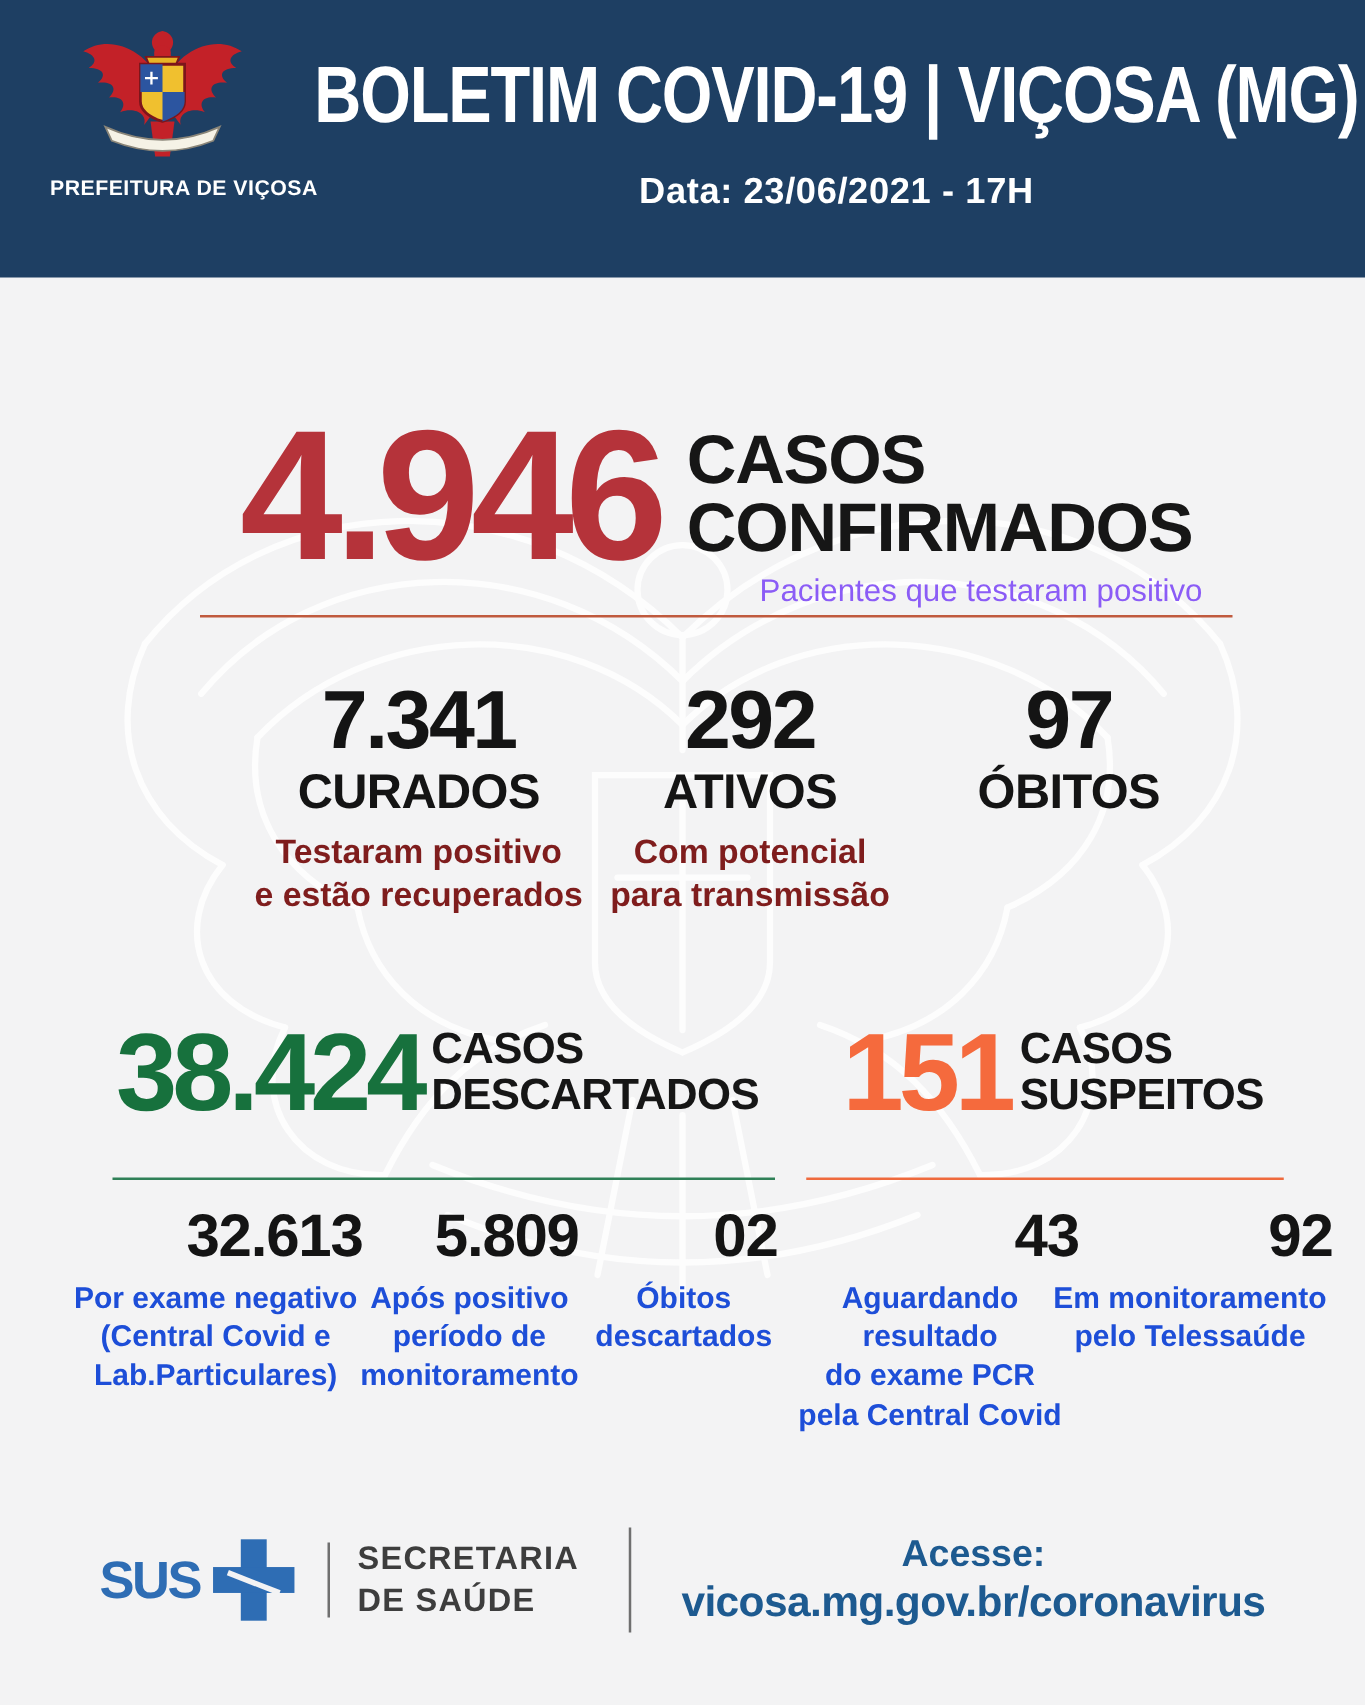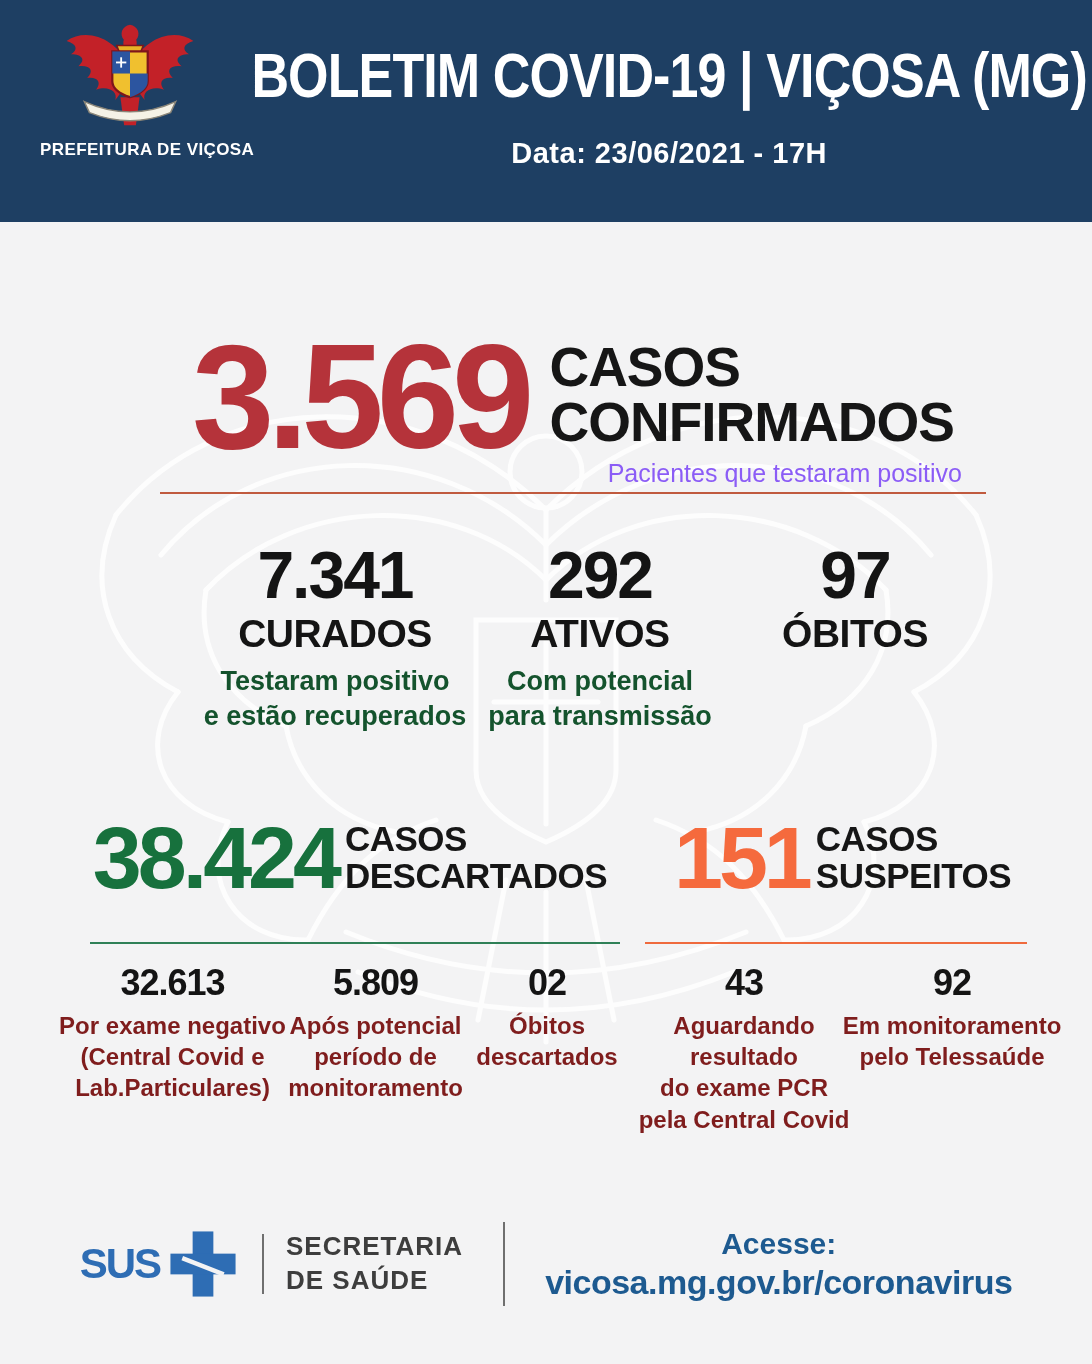--- a/index.html
+++ b/index.html
@@ -37,39 +37,39 @@
     font-size:55px;font-weight:900;line-height:1.0;letter-spacing:-1px;
     white-space:pre-line;padding-top:4px;color:#161616;
   }
   .hero-note{
     text-align:right;color:#8b5cf6;font-size:25px;font-weight:500;margin-top:2px;padding-right:24px;
   }
   
   .stat-col{position:absolute;text-align:center;}
   .stat-value{font-size:66px;font-weight:900;line-height:1;letter-spacing:-2px;color:#141414;}
   .stat-label{font-size:39px;font-weight:900;letter-spacing:-.5px;margin-top:4px;color:#141414;}
-  .stat-desc{font-size:27px;font-weight:600;line-height:1.28;margin-top:8px;color:#14532d;white-space:pre-line;}
+  .stat-desc{font-size:27px;font-weight:600;line-height:1.28;margin-top:8px;color:#7f1d1d;white-space:pre-line;}
   #c-stat0{top:542px;left:170px;width:330px;}
   #c-stat1{top:542px;left:450px;width:300px;}
   #c-stat2{top:542px;left:755px;width:200px;}
   
   .sec-head{position:absolute;display:flex;justify-content:center;align-items:center;gap:7px;}
   .sec-number{font-size:88px;font-weight:900;line-height:.9;letter-spacing:-4px;}
   .sec-number.green{color:#17713d;}
   .sec-number.orange{color:#f56a3d;}
   .sec-label{font-size:35px;font-weight:900;line-height:1.05;letter-spacing:-.5px;white-space:pre-line;color:#161616;}
   #discarded-head{top:818px;left:80px;width:540px;}
   #suspects-head{top:818px;left:655px;width:375px;}
   .sec-line{position:absolute;height:0;border-top:2px solid;}
   #discarded-line{top:942px;left:90px;width:530px;border-color:#2f8057;}
   #suspects-line{top:942px;left:645px;width:382px;border-color:#ef6a3d;}
   
   .mini{position:absolute;text-align:center;}
-  .mini-value{font-size:36px;font-weight:900;letter-spacing:-1px;color:#141414;}
-  .mini-desc{font-size:24px;font-weight:600;line-height:1.3;margin-top:6px;color:#7f1d1d;white-space:pre-line;}
+  .mini-value{font-size:48px;font-weight:900;letter-spacing:-1px;color:#141414;text-align:right;}
+  .mini-desc{font-size:24px;font-weight:600;line-height:1.3;margin-top:6px;color:#1d4ed8;white-space:pre-line;}
   #d-stat0{top:962px;left:55px;width:235px;}
   #d-stat1{top:962px;left:288px;width:175px;}
   #d-stat2{top:962px;left:472px;width:150px;}
   #s-stat0{top:962px;left:625px;width:238px;}
   #s-stat1{top:962px;left:838px;width:228px;}
   
   .footer{
     position:absolute;top:1222px;left:0;width:1092px;
     display:flex;justify-content:center;align-items:center;
   }
@@ -137,21 +137,21 @@
       <path d="M460 560 l-28 140"></path>
       <path d="M500 572 v150"></path>
       <path d="M540 560 l28 140"></path>
       <path d="M300 612 q200 82 400 0"></path>
       <path d="M312 652 q188 76 376 0"></path>
     </g>
   </svg>
 
   <div class="hero">
     <div class="hero-row">
-      <div class="hero-number">3.569</div>
+      <div class="hero-number">4.946</div>
       <div class="hero-label">CASOS
 CONFIRMADOS</div>
     </div>
     <div class="hero-note">Pacientes que testaram positivo</div>
   </div>
 
   <div class="stat-col" id="c-stat0">
     <div class="stat-value">7.341</div>
     <div class="stat-label">CURADOS</div>
     <div class="stat-desc">Testaram positivo
@@ -176,21 +176,21 @@
   <div class="sec-line" id="discarded-line"></div>
 
   <div class="mini" id="d-stat0">
     <div class="mini-value">32.613</div>
     <div class="mini-desc">Por exame negativo
 (Central Covid e
 Lab.Particulares)</div>
   </div>
   <div class="mini" id="d-stat1">
     <div class="mini-value">5.809</div>
-    <div class="mini-desc">Após potencial
+    <div class="mini-desc">Após positivo
 período de
 monitoramento</div>
   </div>
   <div class="mini" id="d-stat2">
     <div class="mini-value">02</div>
     <div class="mini-desc">Óbitos
 descartados</div>
   </div>
 
   <div class="sec-head" id="suspects-head">

